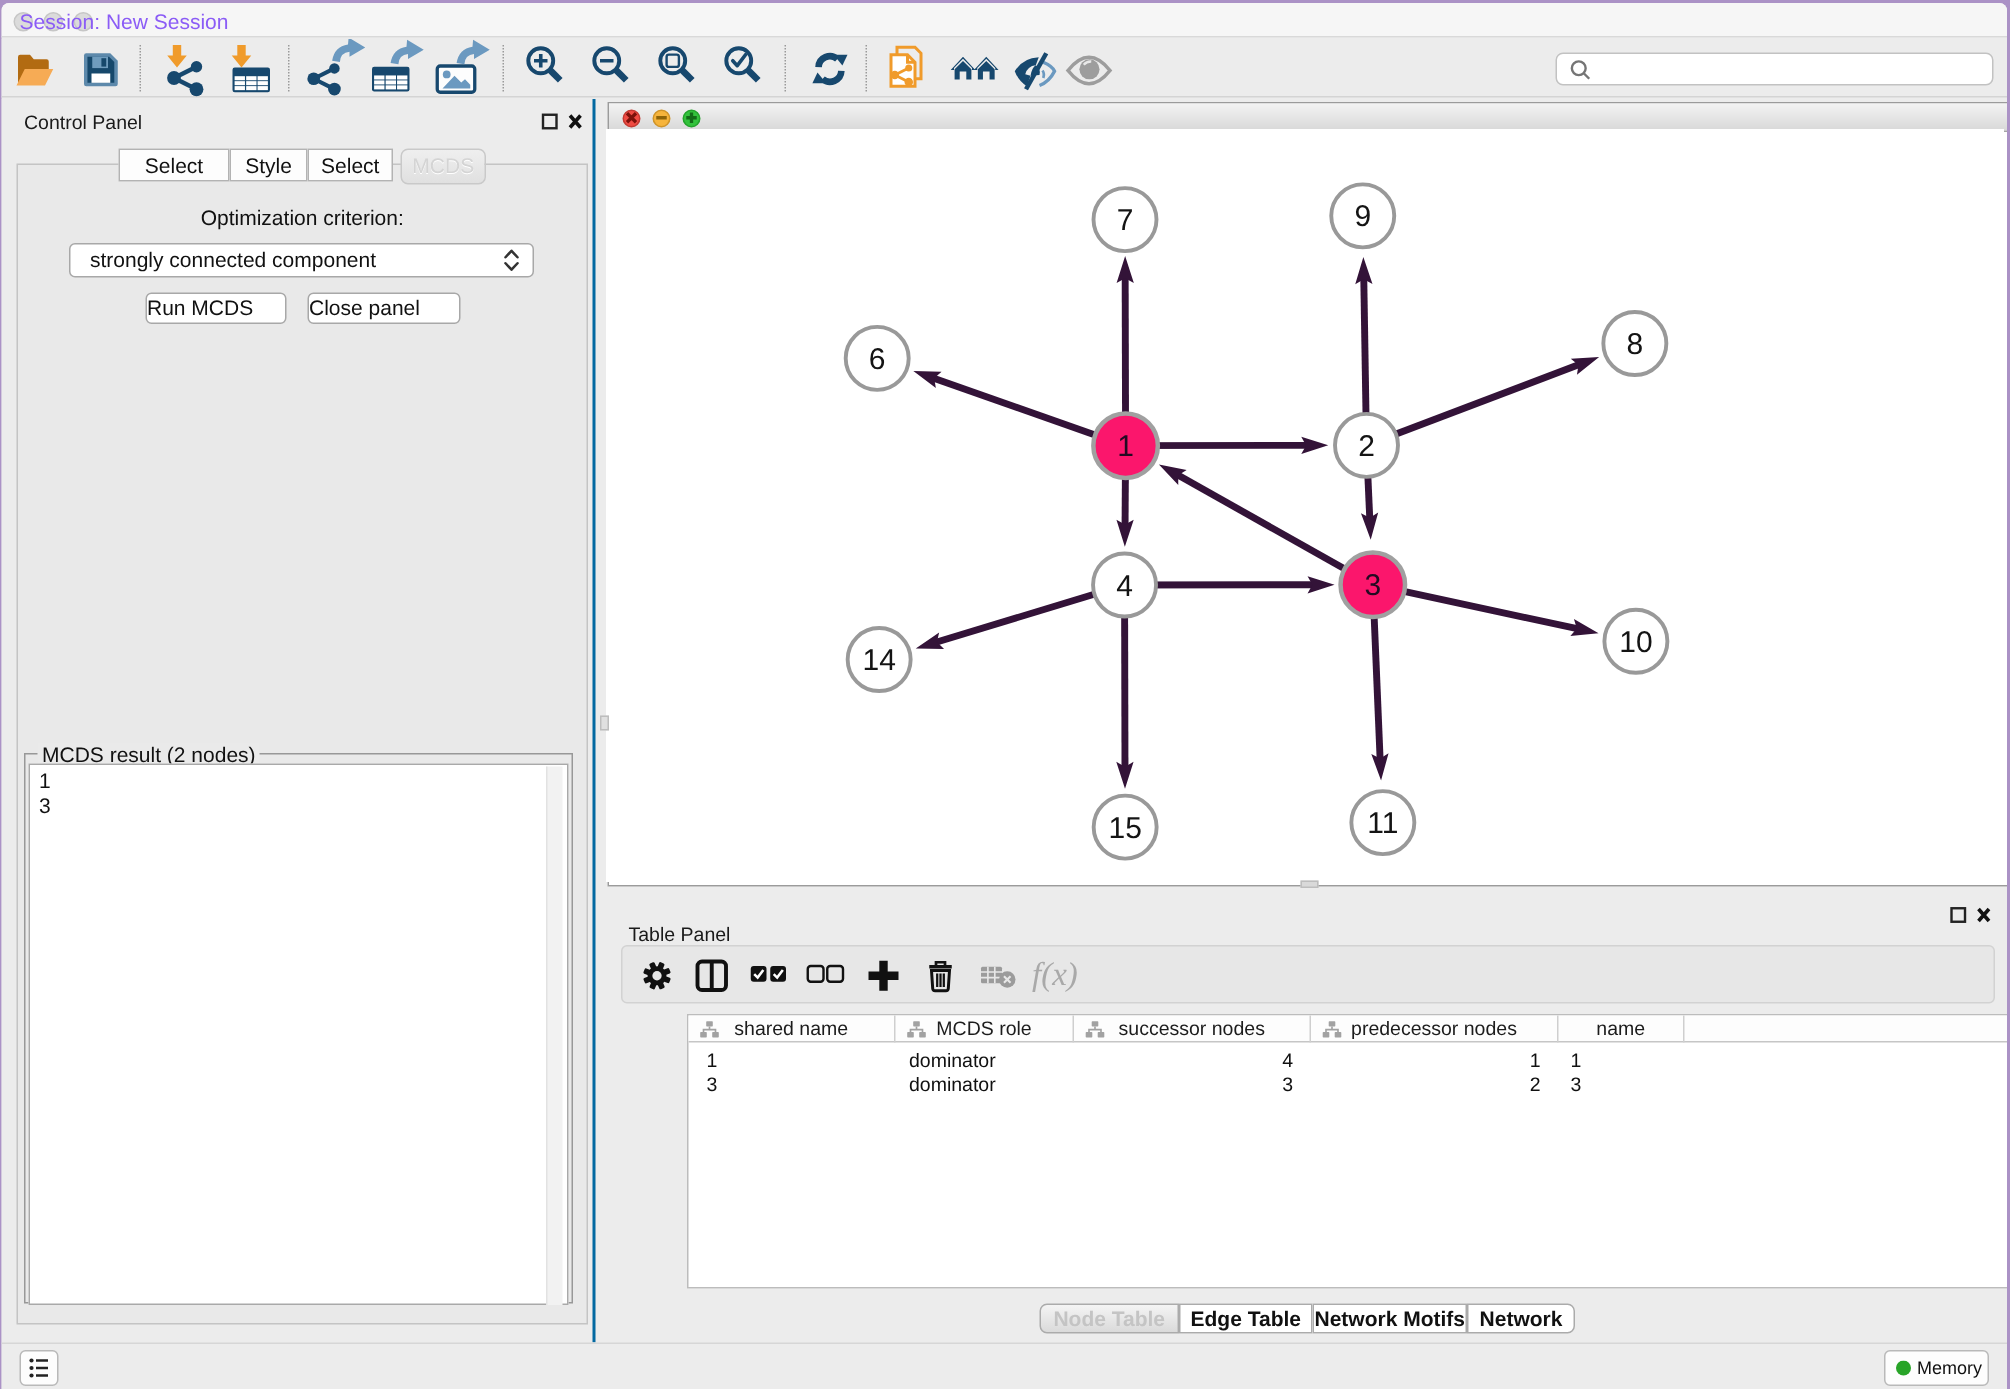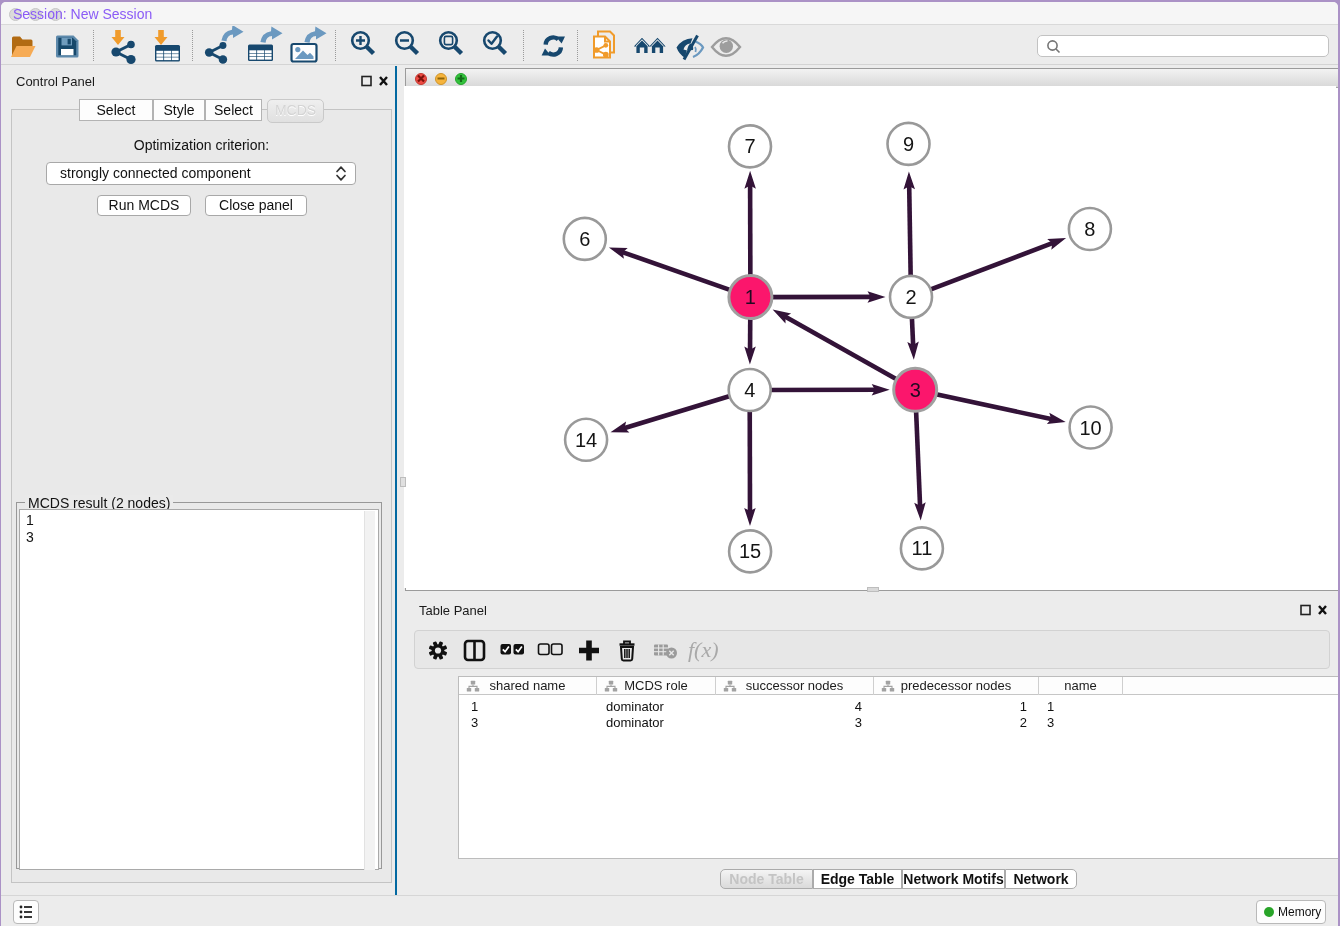--- a/index.html
+++ b/index.html
@@ -13,41 +13,41 @@
 .sep { position:absolute; top:4px; height:31px; width:0; border-left:1px dotted #9a9a9a; }
 #searchbox { position:absolute; left:1036px; top:9px; width:292px; height:22px; background:#fff; border:1px solid #c2c2c2; border-radius:5px; }
 
 #cp { position:absolute; left:0; top:64px; width:396px; height:829px; background:#ececec; border-right:2px solid #0369a1; }
 #cp-title { position:absolute; left:15px; top:8px; font-size:13px; color:#1a1a1a; }
 #cp-tabsbox { position:absolute; left:10px; top:43px; width:381px; height:774px; border:1px solid #c4c4c4; background:#e9e9e9; }
 .cptab { position:absolute; top:-11px; height:22px; font-size:14px; color:#111; background:#fdfdfd; border:1px solid #b3b3b3; text-align:center; line-height:21px; }
 #tab-mcds { background:linear-gradient(#efefef,#e0e0e0); color:#d4d4d4; border-radius:5px; height:24px; top:-11px; line-height:21px; border-color:#c9c9c9; text-shadow:0 1px 0 #fff; }
 #opt-label { position:absolute; left:0; top:27px; width:100%; text-align:center; font-size:14px; color:#111; }
 #dropdown { position:absolute; left:34px; top:52px; width:310px; height:23px; background:#fff; border:1px solid #a8a8a8; border-radius:4px; font-size:14px; color:#111; line-height:21px; padding-left:13px; }
-.btn { position:absolute; top:85px; height:21px; background:#fff; border:1px solid #a8a8a8; border-radius:4px; font-size:14px; color:#111; text-align:center; line-height:19px; }
+.btn { position:absolute; top:85px; height:21px; background:#fff; border:1px solid #a8a8a8; border-radius:4px; font-size:14px; color:#111; line-height:19px; }
 #fieldset { position:absolute; left:4px; top:392px; width:366px; height:367px; border:1px solid #989898;text-decoration:underline; }
 #fs-legend { position:absolute; left:8px; top:-8px; background:#eaeaea; padding:0 3px; font-size:14px; color:#111; }
 #fs-white { position:absolute; left:2px; top:6px; width:360px; height:361px; background:#fff; border:1px solid #a9a9a9; }
 #fs-scroll { position:absolute; right:3px; top:1px; width:11px; height:359px; background:#f2f2f2; border-left:1px solid #e2e2e2; }
 
 #netwin { position:absolute; left:404px; top:66px; width:934px; height:523px; border:1px solid #9b9b9b; background:#fff; }
 #nw-titlebar { position:absolute; left:0; top:0; width:100%; height:19px; background:linear-gradient(#f3f3f3,#d8d8d8); border-bottom:1px solid #a5a5a5; }
 #nw-title { position:absolute; width:100%; text-align:center; top:2px; font-size:13px; color:#111; font-weight:bold; letter-spacing:1px; }
 .nwl { position:absolute; top:4px; width:12px; height:12px; border-radius:50%; }
 #graphwrap { position:absolute; left:-1.6px; top:17.4px; width:932px; height:502px; background:#fff; }
 
 #tp { position:absolute; left:404px; top:593px; width:934px; height:300px; background:#ececec; }
-#tp-title { position:absolute; left:14px; top:8px; font-size:13px; color:#1a1a1a; }
+#tp-title { position:absolute; left:14px; top:20px; font-size:13px; color:#1a1a1a; }
 #tp-toolbar { position:absolute; left:9px; top:35px; width:916px; height:39px; background:#e7e7e7; border:1px solid #d2d2d2; border-radius:4px; }
 #tp-table { position:absolute; left:9px; top:81px; width:916px; height:183px; background:#fff; border:1px solid #bcbcbc;margin-left:44px; }
 .th { position:absolute; top:0; height:18px; border-right:1px solid #cfcfcf; font-size:13px; color:#1c1c1c; text-align:center; line-height:18px; }
 #tp-headrow { position:absolute; left:0; top:0; width:914px; height:18px; background:#fdfdfd; border-bottom:1px solid #c6c6c6; }
 .td { position:absolute; font-size:13px; color:#111; height:16px; line-height:16px; }
 
-.btab { position:absolute; top:274px; height:20px; font-size:14px; color:#111; background:#fff; border:1px solid #ababab; text-align:center; line-height:18px; font-weight:bold;margin-left:27px; }
+.btab { position:absolute; top:274px; height:20px; font-size:14px; color:#111; background:#fff; border:1px solid #ababab; text-align:center; line-height:18px; font-weight:bold; }
 
 #statusbar { position:absolute; left:0; top:893px; width:100%; height:31px; background:#ececec; border-top:1px solid #d6d6d6; }
 .sbtn { position:absolute; top:4px; height:24px; background:#fdfdfd; border:1px solid #b9b9b9; border-radius:4px; }
 </style>
 </head>
 <body>
 <div id="app">
 <div id="titlebar">
   <div class="tl" style="left:8px;"></div>
   <div class="tl" style="left:28px;"></div>

